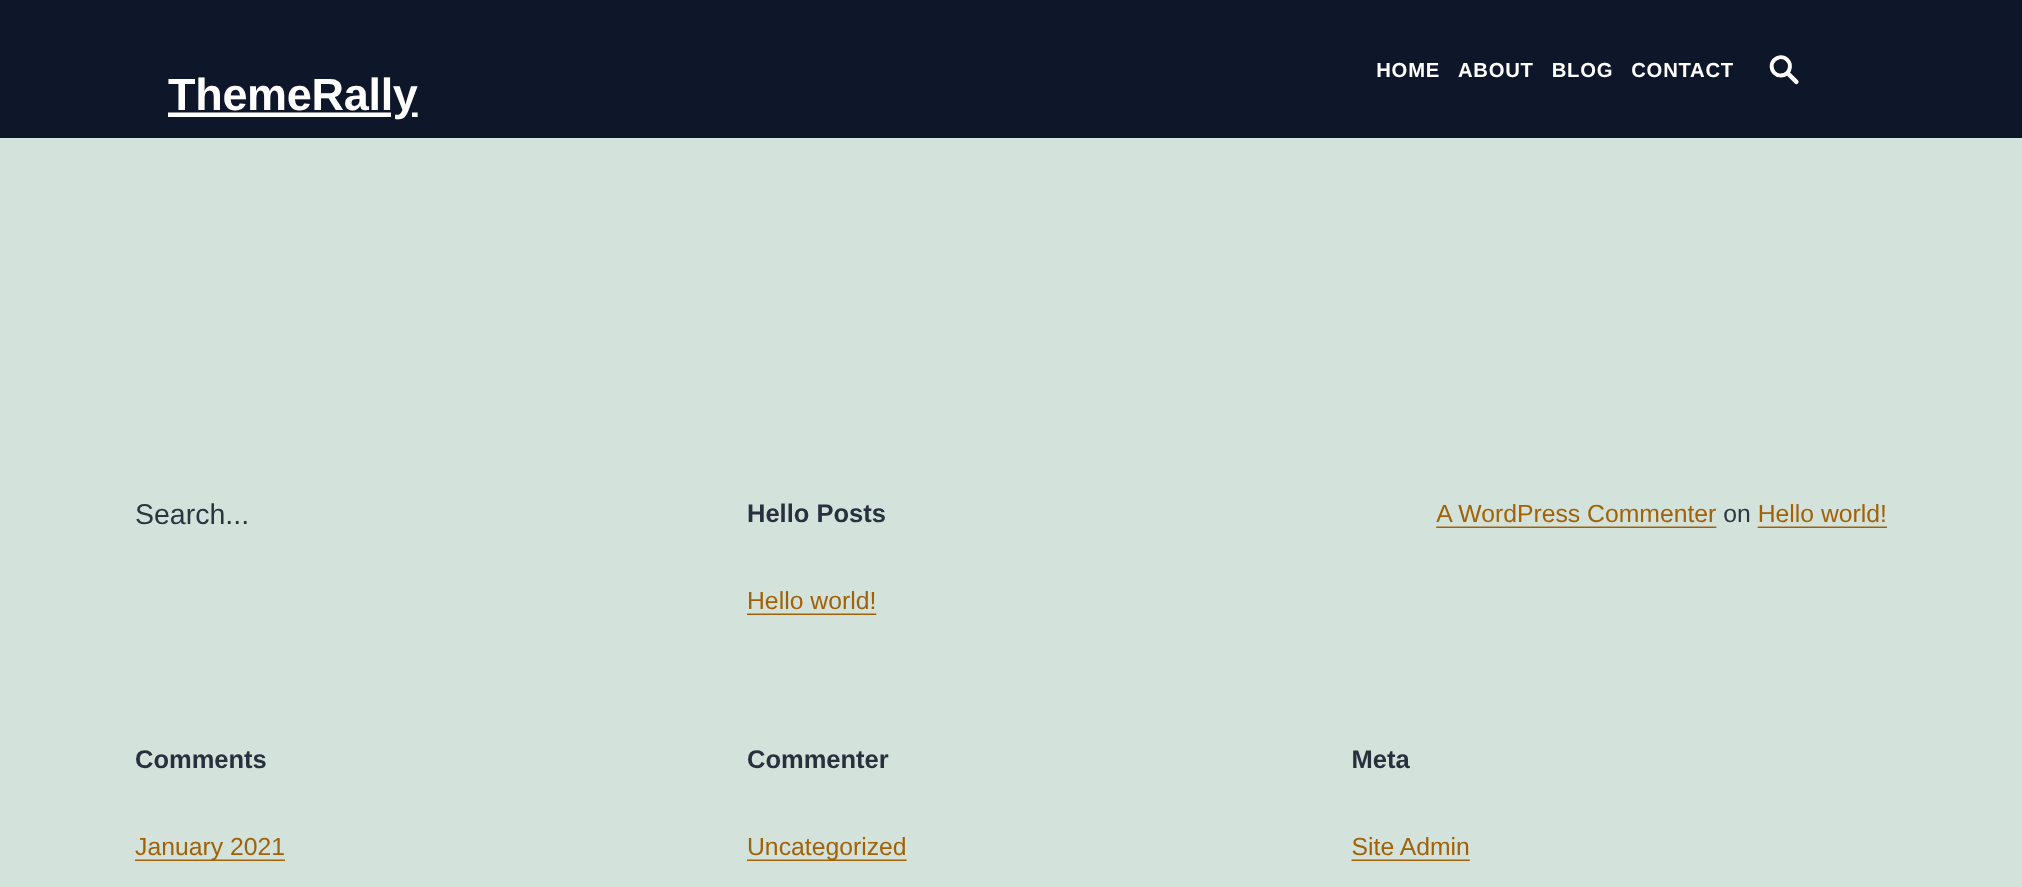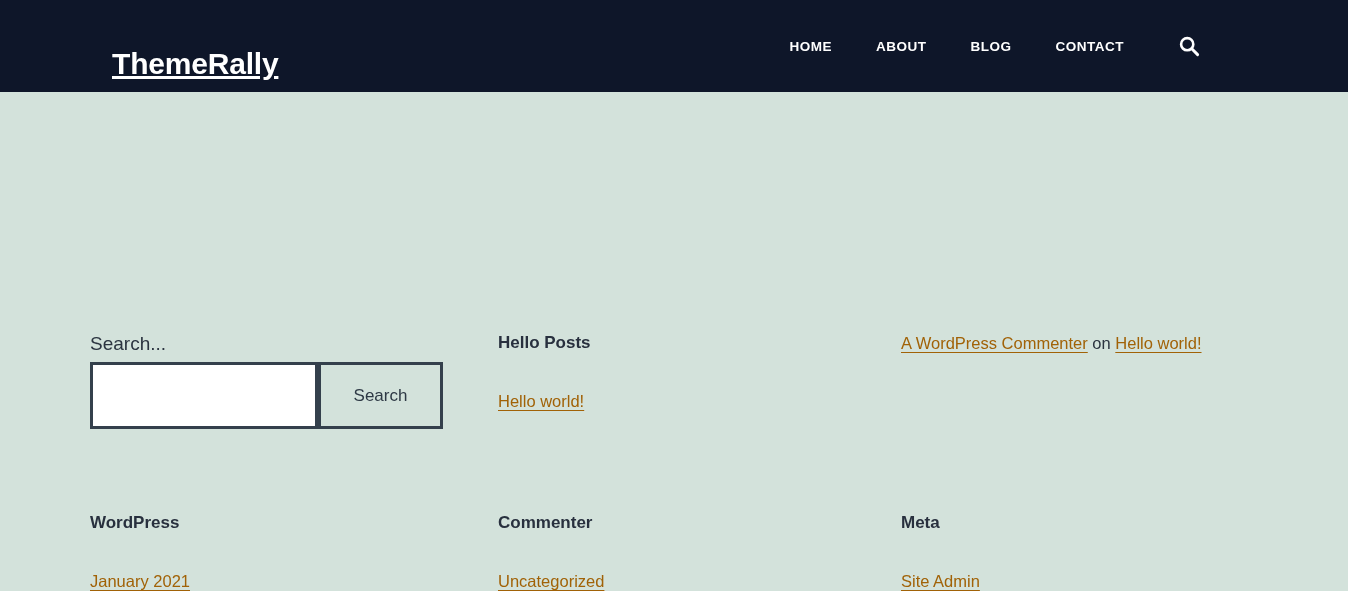--- a/index.html
+++ b/index.html
@@ -32,21 +32,21 @@
     color: #ffffff;
     letter-spacing: -0.2px;
     line-height: 1;
     white-space: nowrap;
     margin-top: 36px;
   }
 
   .main-nav {
     display: flex;
     align-items: center;
-    gap: 44px;
+    gap: 12px;
   }
 
   .nav-link {
     color: #ffffff;
     font-size: 13.5px;
     font-weight: bold;
     letter-spacing: 0.5px;
     text-decoration: none;
     text-transform: uppercase;
     white-space: nowrap;
@@ -104,20 +104,21 @@
     color: #a16207;
     text-decoration: underline;
     text-underline-offset: 3px;
     line-height: 1.3;
   }
 
   .comment-line {
     font-size: 16.5px;
     color: #2b3440;
     line-height: 1.3;
+    text-align: right;
   }
   .comment-line .plain { text-decoration: none; }
 
   
   .search-form {
     display: flex;
     align-items: stretch;
     width: 353px;
     height: 67px;
   }
@@ -164,39 +165,35 @@
       </svg>
     </button>
   </nav>
 </header>
 
 <main class="content-area">
   <div class="widget-grid">
 
     <section class="widget">
       <h2 class="widget-title search-label">Search...</h2>
-      <form class="search-form">
-        <input class="search-input" type="text" placeholder="" style="">
-        <button type="submit" class="search-submit">Search</button>
-      </form>
     </section>
 
     <section class="widget">
       <h2 class="widget-title">Hello Posts</h2>
       <a class="widget-link" href="#">Hello world!</a>
     </section>
 
     <section class="widget">
       <div class="comment-line">
         <a class="widget-link" href="#">A WordPress Commenter</a><span class="plain">&nbsp;</span><span class="plain">on</span><span class="plain">&nbsp;</span><a class="widget-link" href="#">Hello world!</a>
       </div>
     </section>
 
     <section class="widget">
-      <h2 class="widget-title">WordPress</h2>
+      <h2 class="widget-title">Comments</h2>
       <a class="widget-link" href="#">January 2021</a>
     </section>
 
     <section class="widget">
       <h2 class="widget-title">Commenter</h2>
       <a class="widget-link" href="#">Uncategorized</a>
     </section>
 
     <section class="widget">
       <h2 class="widget-title">Meta</h2>

